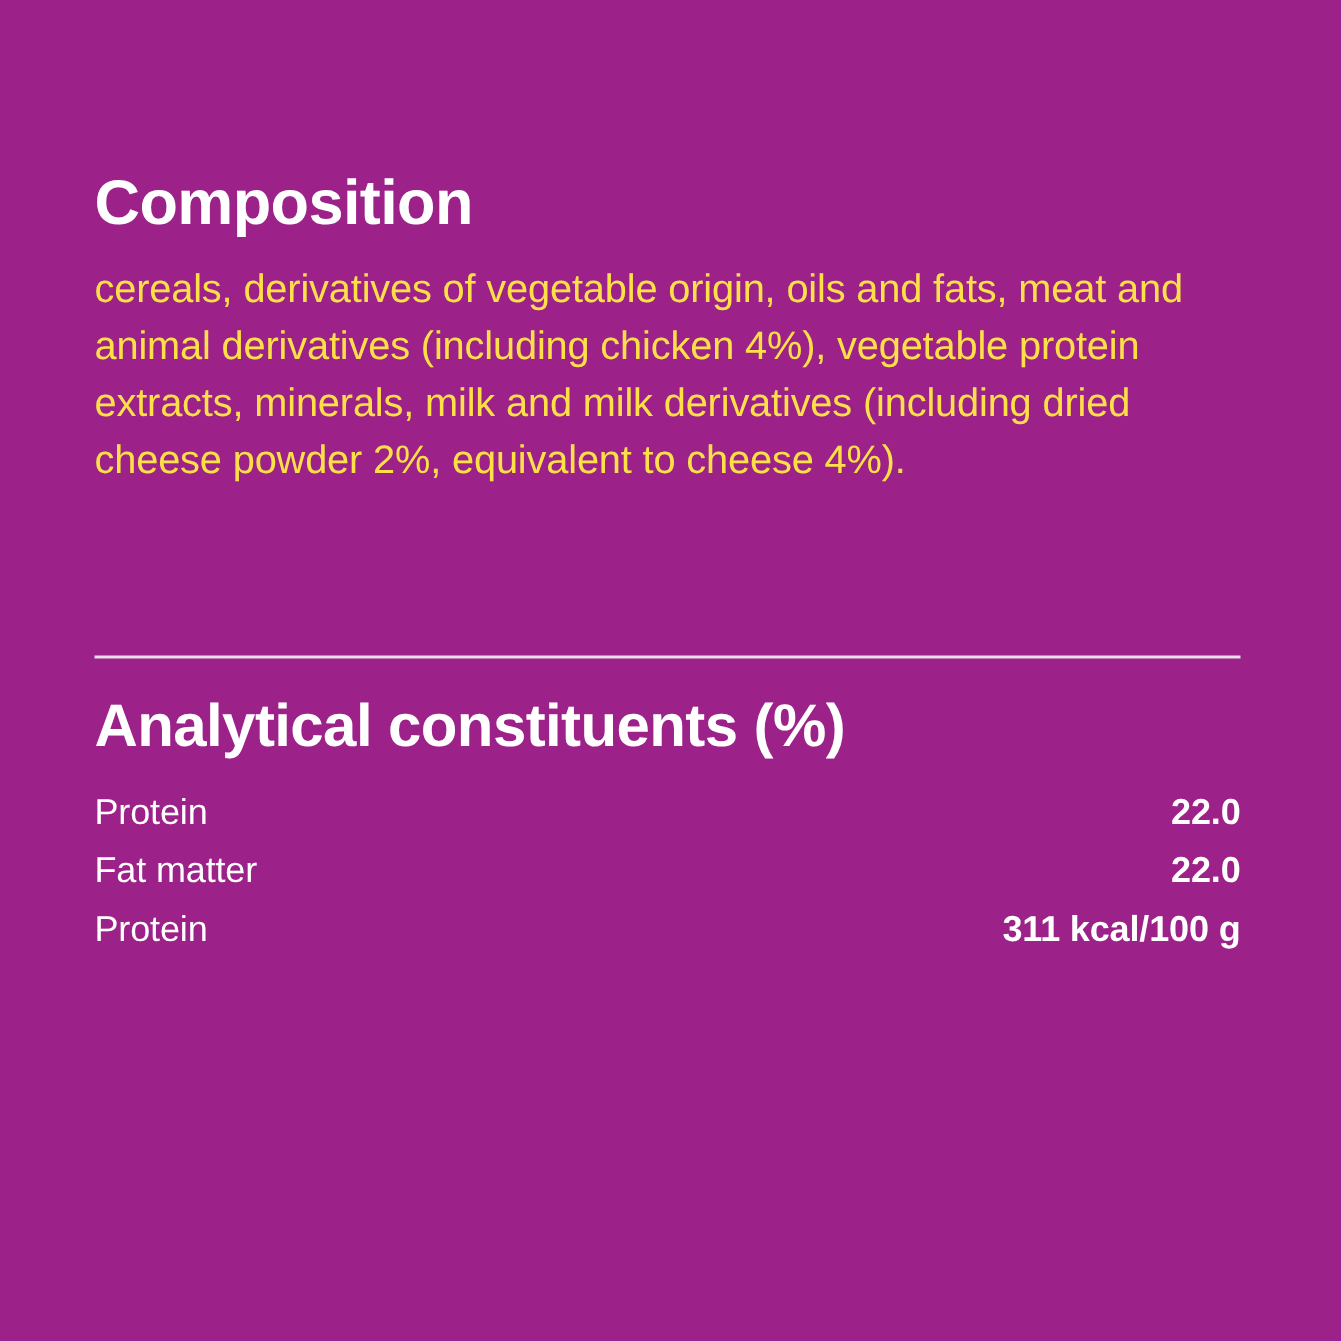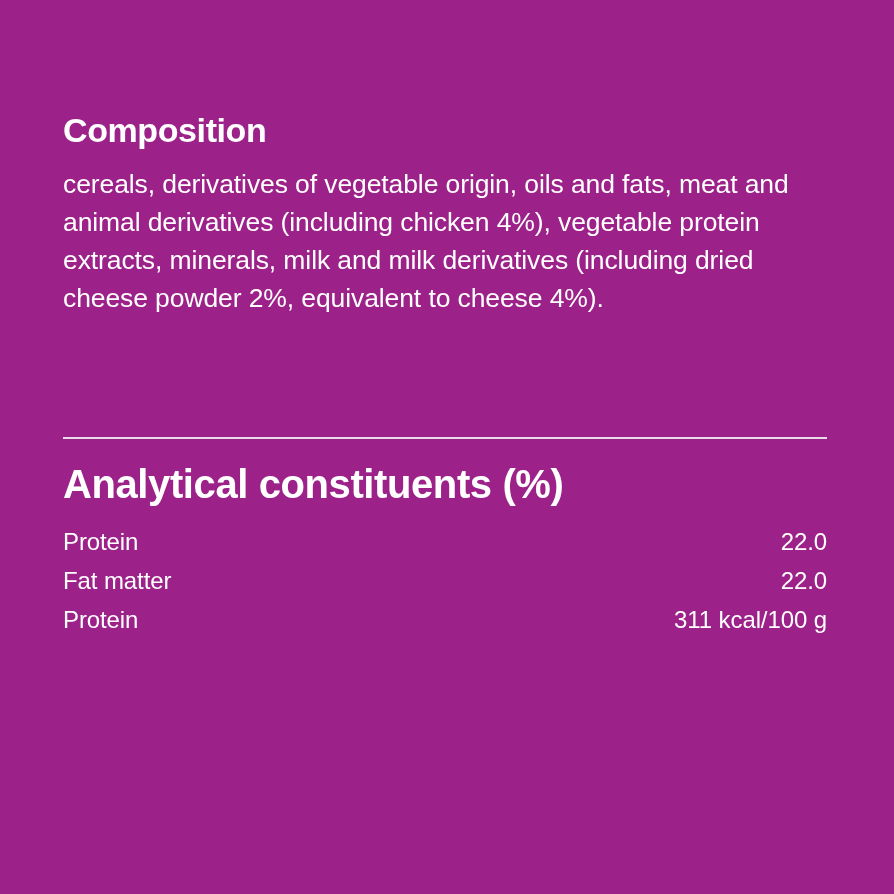--- a/index.html
+++ b/index.html
@@ -24,34 +24,34 @@
   }
 
   
   .composition-section {
     position: absolute;
     left: 0;
     top: 112px;
     width: 764px;
   }
   .section-heading {
-    font-size: 34px;
+    font-size: 42px;
     font-weight: bold;
     line-height: 1.08;
     letter-spacing: -0.4px;
     margin: 0;
     color: #ffffff;
   }
   .composition-body {
     margin: 0;
     padding-top: 16px;
     font-size: 26.5px;
     line-height: 38px;
     letter-spacing: -0.1px;
-    color: #ffffff;
+    color: #fde047;
     width: 740px;
   }
 
   
   .divider {
     position: absolute;
     left: 0;
     top: 437px;
     width: 764px;
     height: 2px;
@@ -103,20 +103,21 @@
     right: 0;
     bottom: 2px;
     height: 4px;
     background-image: radial-gradient(circle at 2px 2px, #ffffff 1.75px, rgba(255,255,255,0) 2.1px);
     background-size: 8px 4px;
     background-repeat: repeat-x;
   }
   .constituent-value {
     flex: 0 0 auto;
     text-align: right;
+    font-weight: bold;
   }
 </style>
 </head>
 <body style="background: rgb(156, 34, 137); color: rgb(255, 255, 255);">
 
 <div class="panel">
 
   <section class="composition-section">
     <h1 class="section-heading">Composition</h1>
     <p class="composition-body">cereals, derivatives of vegetable origin, oils and fats, meat and animal derivatives (including chicken 4%), vegetable protein extracts, minerals, milk and milk derivatives (including dried cheese powder 2%, equivalent to cheese 4%).</p>

